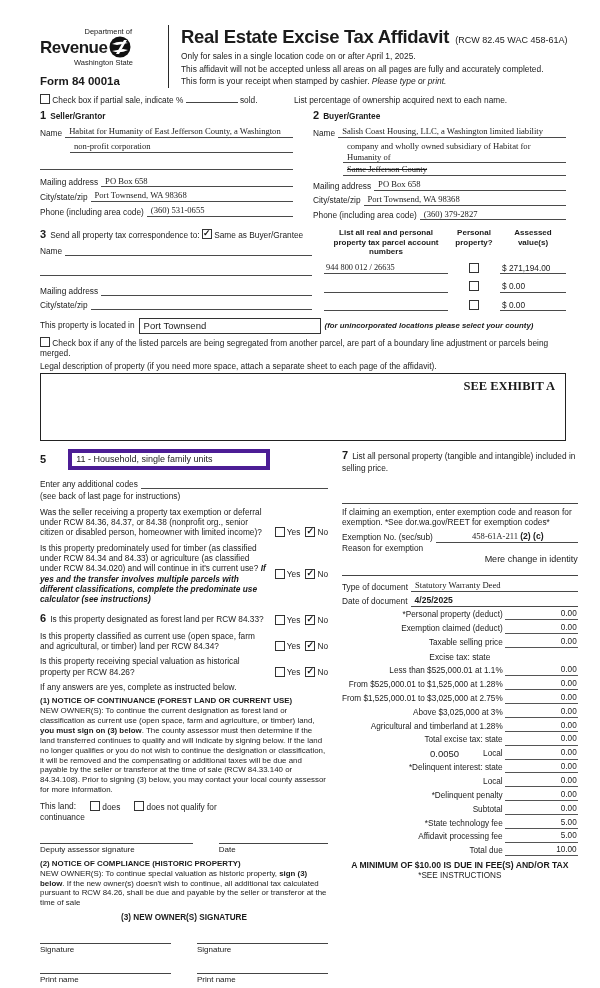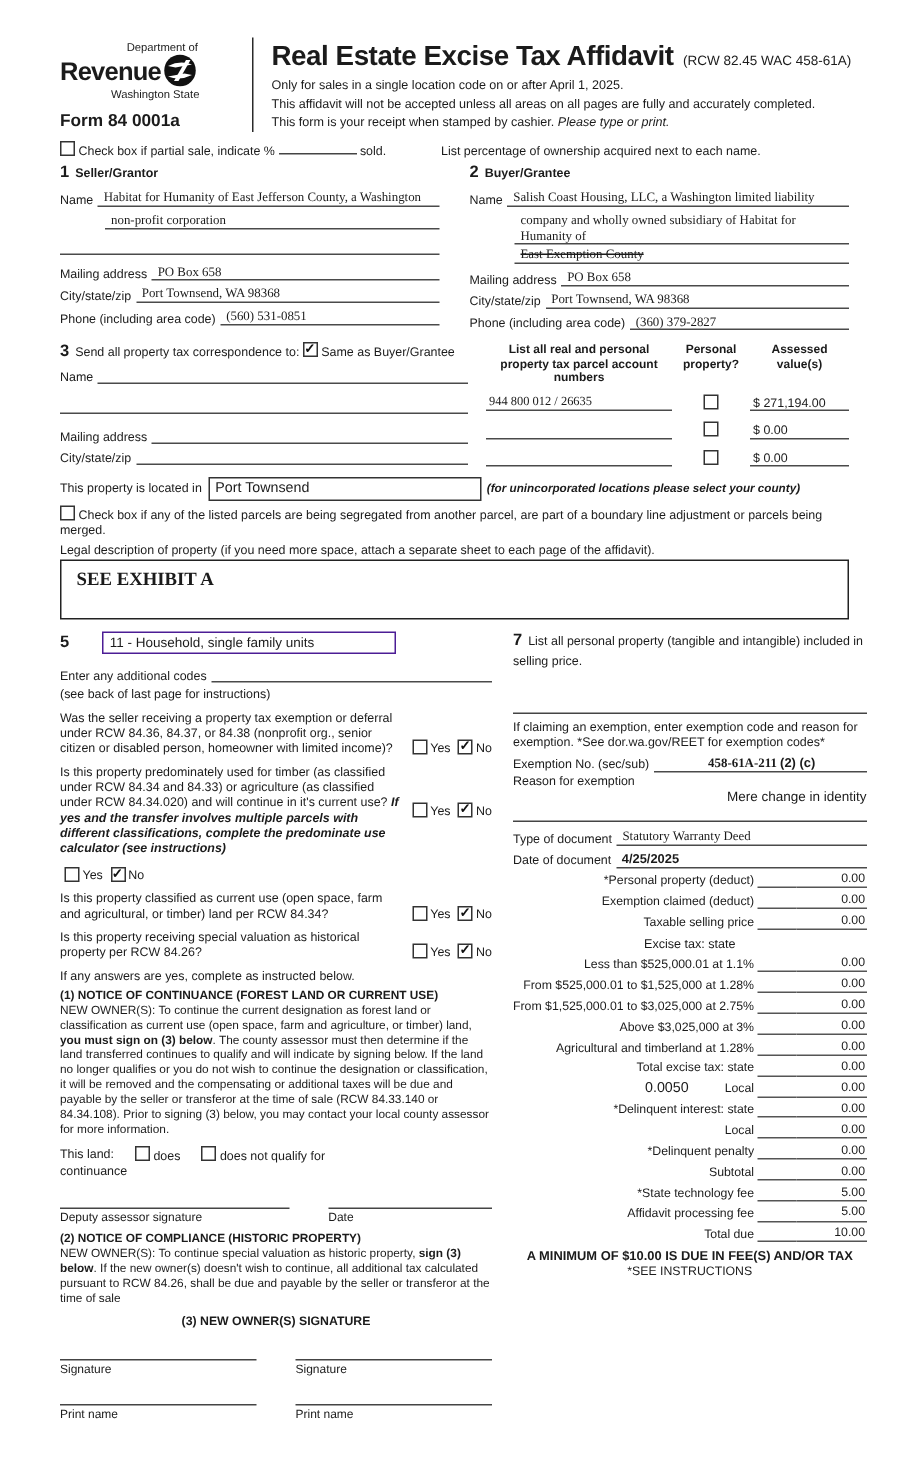--- a/index.html
+++ b/index.html
@@ -1,20 +1,20 @@
 <!DOCTYPE html>
 <html><head>
 <meta charset="utf-8">
 <style>
   html,body{margin:0;padding:0;background:#e8e8e8;}
   .page{width:600px;height:988px;background:#fff;box-sizing:border-box;
         padding:25px 34px 0 40px;overflow:hidden;position:relative;
         font-family:"Liberation Sans",sans-serif;color:#1b1b1b;font-size:8.3px;line-height:1.25;}
   .bold{font-weight:bold}.it{font-style:italic}
-  .serif{font-family:"Liberation Serif",serif;font-weight:bold;}
+  .serif{font-family:"Liberation Serif",serif;}
   
   .header{display:flex;align-items:stretch;}
   .logo-block{width:118px;flex:none;padding-top:2px;}
   .dept{font-size:7.5px;text-align:right;margin-right:26px;}
   .rev-row{display:flex;align-items:center;}
   .rev-name{font-weight:bold;font-size:17px;letter-spacing:-0.5px;}
   .wa{font-size:7.5px;margin-left:34px;}
   .formno{font-weight:bold;font-size:11.5px;margin-top:6px;}
   .title-block{border-left:1.6px solid #2a2a2a;margin-left:10px;padding-left:12px;flex:1;}
   .title-row{white-space:nowrap;}
@@ -42,25 +42,25 @@
   .parcel-head{display:grid;grid-template-columns:1fr 44px 66px;column-gap:4px;font-weight:bold;
                font-size:8px;text-align:center;line-height:1.15;}
   .parcel-row{display:grid;grid-template-columns:1fr 44px 66px;column-gap:4px;align-items:flex-end;
               margin-top:7px;}
   .parcel-row .num{border-bottom:1px solid #4a4a4a;font-family:"Liberation Serif",serif;min-height:10px;padding-left:2px;}
   .parcel-row .pbox{text-align:center;}
   .parcel-row .val{border-bottom:1px solid #4a4a4a;min-height:10px;padding-left:2px;}
   
   .loc-box{display:inline-block;border:1px solid #333;width:172px;padding:1px 4px;font-size:9.5px;
            margin:0 4px;vertical-align:middle;}
-  .legal-box{border:1.3px solid #222;height:40px;margin-top:2px;padding:5px 10px;box-sizing:border-box;}
+  .legal-box{border:1.3px solid #222;height:68px;margin-top:2px;padding:5px 10px;box-sizing:border-box;text-align:right;}
   .legal-box .txt{font-family:"Liberation Serif",serif;font-weight:bold;font-size:12.5px;}
   
   .maincols{display:grid;grid-template-columns:288px 1fr;column-gap:14px;margin-top:8px;}
-  .codebox{border:1px solid #4c1d95;width:186px;padding:1px 4px;font-size:9px;display:inline-block;}
+  .codebox{border:4px solid #4c1d95;width:186px;padding:1px 4px;font-size:9px;display:inline-block;}
   .q{display:flex;margin-top:5px;}
   .qtext{flex:1;padding-right:5px;}
   .yn{white-space:nowrap;flex:none;display:flex;align-items:center;gap:2px;align-self:flex-end;}
   .yn .cb{margin-left:3px;}
   .notice{font-size:7.9px;margin-top:4px;}
   .sig2{display:grid;grid-template-columns:1fr 1fr;column-gap:26px;margin-top:10px;}
   .lineabove{border-bottom:1px solid #444;height:10px;}
   .under-label{font-size:8px;margin-top:1px;}
   
   .hr{border-top:1px solid #444;margin-top:6px;}
@@ -130,34 +130,34 @@
       <div class="row" style="margin-top:6px;">
           <span class="lbl">Mailing address</span>
           <span class="fill">PO Box 658</span>
         </div>
       <div class="row">
           <span class="lbl">City/state/zip</span>
           <span class="fill">Port Townsend, WA 98368</span>
         </div>
       <div class="row">
           <span class="lbl">Phone (including area code)</span>
-          <span class="fill">(560) 531-0851</span>
+          <span class="fill">(360) 531-0655</span>
         </div>
     </div>
     <div>
       <div class="party-head"><span class="secnum">2</span><span class="bold">Buyer/Grantee</span></div>
       <div class="row">
           <span class="lbl">Name</span>
           <span class="fill">Salish Coast Housing, LLC, a Washington limited liability</span>
         </div>
       <div class="row indent-line">
           <span class="fill">company and wholly owned subsidiary of Habitat for Humanity of</span>
         </div>
       <div class="row indent-line" style="margin-top:1px;">
-          <span class="fill" style="text-decoration:line-through;">East Exemption County</span>
+          <span class="fill" style="text-decoration:line-through;">Same Jefferson County</span>
         </div>
       <div class="row">
           <span class="lbl">Mailing address</span>
           <span class="fill">PO Box 658</span>
         </div>
       <div class="row">
           <span class="lbl">City/state/zip</span>
           <span class="fill">Port Townsend, WA 98368</span>
         </div>
       <div class="row">
@@ -251,20 +251,21 @@
           <span class="qtext"><span>Is this property predominately used for timber (as classified under RCW 84.34 and 84.33) or agriculture (as classified under RCW 84.34.020) and will continue in it's current use?</span> <span class="bold it">If yes and the transfer involves multiple parcels with different classifications, complete the predominate use calculator (see instructions)</span></span>
         <span class="yn" style="align-self:center;">
             <span class="cb"></span>
             <span>Yes</span>
             <span class="cb checked"></span>
             <span>No</span>
           </span>
         </div>
 
       <div class="q" style="margin-top:7px;">
+          <span class="qtext"><span class="secnum">6</span><span>Is this property designated as forest land per RCW 84.33?</span></span>
         <span class="yn">
             <span class="cb"></span>
             <span>Yes</span>
             <span class="cb checked"></span>
             <span>No</span>
           </span>
         </div>
 
       <div class="q">
           <span class="qtext">Is this property classified as current use (open space, farm and agricultural, or timber) land per RCW 84.34?</span>

